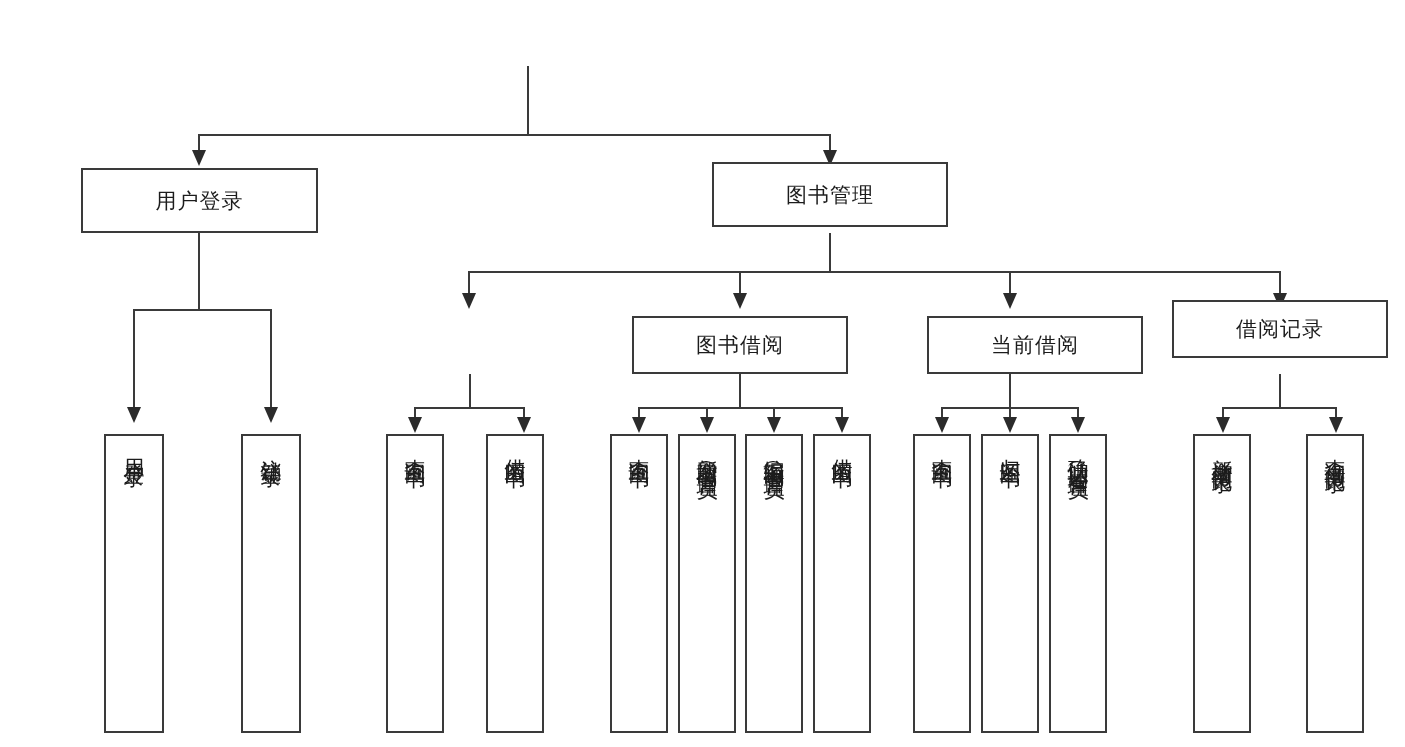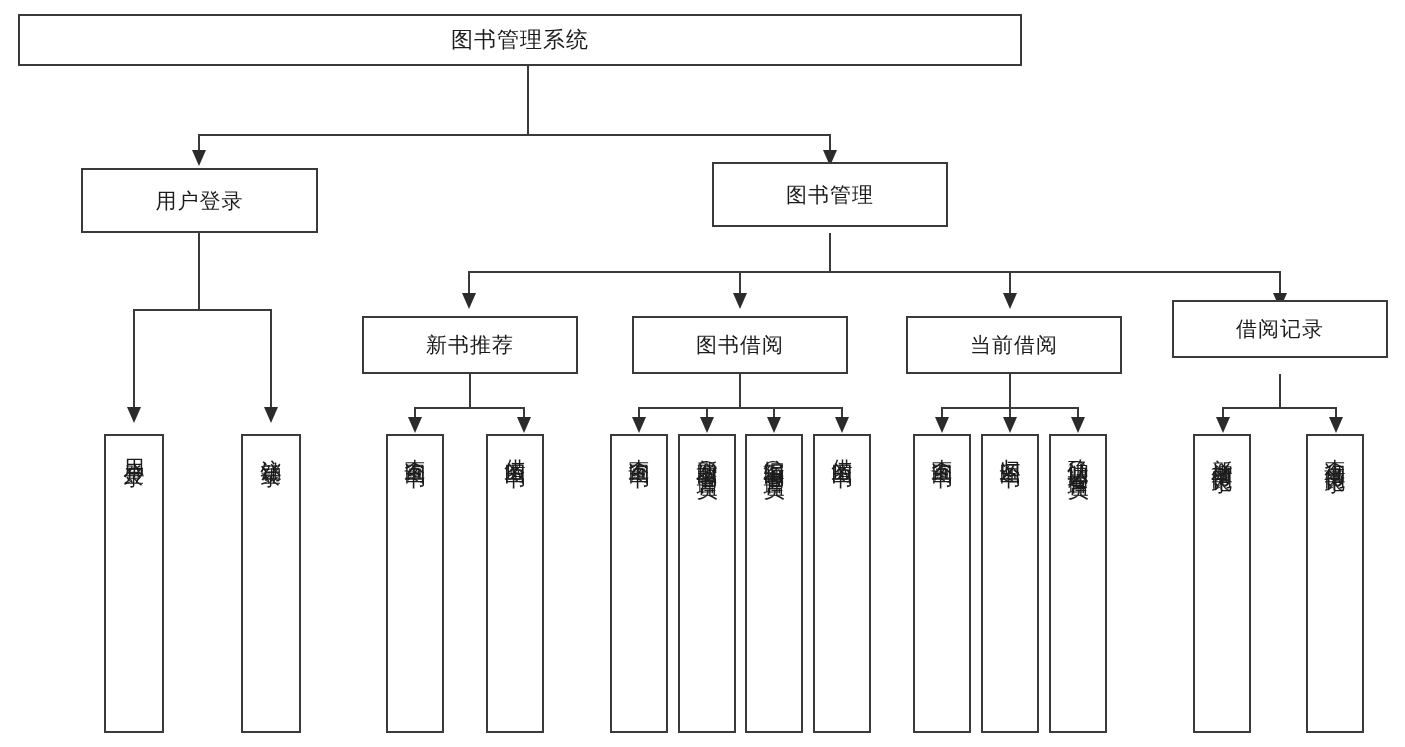--- a/index.html
+++ b/index.html
@@ -82,21 +82,20 @@
     color: #b8b8b8;
     white-space: nowrap;
     letter-spacing: 0.5px;
   }
 </style>
 </head>
 <body>
 
 <div id="canvas">
 
-  <div class="node root horiz" style="left:18px; top:14px; width:1004px; height:52px;">图书管理系统</div>
 
   <div class="vline" style="left:527px; top:66px; height:69px;"></div>
   <div class="hline" style="left:198px; top:134px; width:632px;"></div>
   <div class="vline" style="left:198px; top:134px; height:18px;"></div>
   <div class="arrowhead" style="left:192px; top:150px;"></div>
   <div class="vline" style="left:829px; top:134px; height:18px;"></div>
   <div class="arrowhead" style="left:823px; top:150px;"></div>
 
   <div class="node horiz" style="left:81px; top:168px; width:237px; height:65px;">用户登录</div>
 
@@ -113,25 +112,24 @@
   <div class="hline" style="left:468px; top:271px; width:812px;"></div>
   <div class="vline" style="left:468px; top:271px; height:24px;"></div>
   <div class="arrowhead" style="left:462px; top:293px;"></div>
   <div class="vline" style="left:739px; top:271px; height:24px;"></div>
   <div class="arrowhead" style="left:733px; top:293px;"></div>
   <div class="vline" style="left:1009px; top:271px; height:24px;"></div>
   <div class="arrowhead" style="left:1003px; top:293px;"></div>
   <div class="vline" style="left:1279px; top:271px; height:24px;"></div>
   <div class="arrowhead" style="left:1273px; top:293px;"></div>
 
-  <div class="node horiz" style="left:362px; top:316px; width:216px; height:58px;">新书推荐</div>
 
   <div class="node horiz" style="left:632px; top:316px; width:216px; height:58px;">图书借阅</div>
 
-  <div class="node horiz" style="left:906px; top:316px; width:216px; height:58px;">当前借阅</div>
+  <div class="node horiz" style="left:927px; top:316px; width:216px; height:58px;">当前借阅</div>
 
   <div class="node horiz" style="left:1172px; top:300px; width:216px; height:58px;">借阅记录</div>
 
   <div class="vline" style="left:469px; top:374px; height:35px;"></div>
   <div class="hline" style="left:414px; top:407px; width:110px;"></div>
   <div class="vline" style="left:414px; top:407px; height:12px;"></div>
   <div class="arrowhead" style="left:408px; top:417px;"></div>
   <div class="vline" style="left:523px; top:407px; height:12px;"></div>
   <div class="arrowhead" style="left:517px; top:417px;"></div>
 

